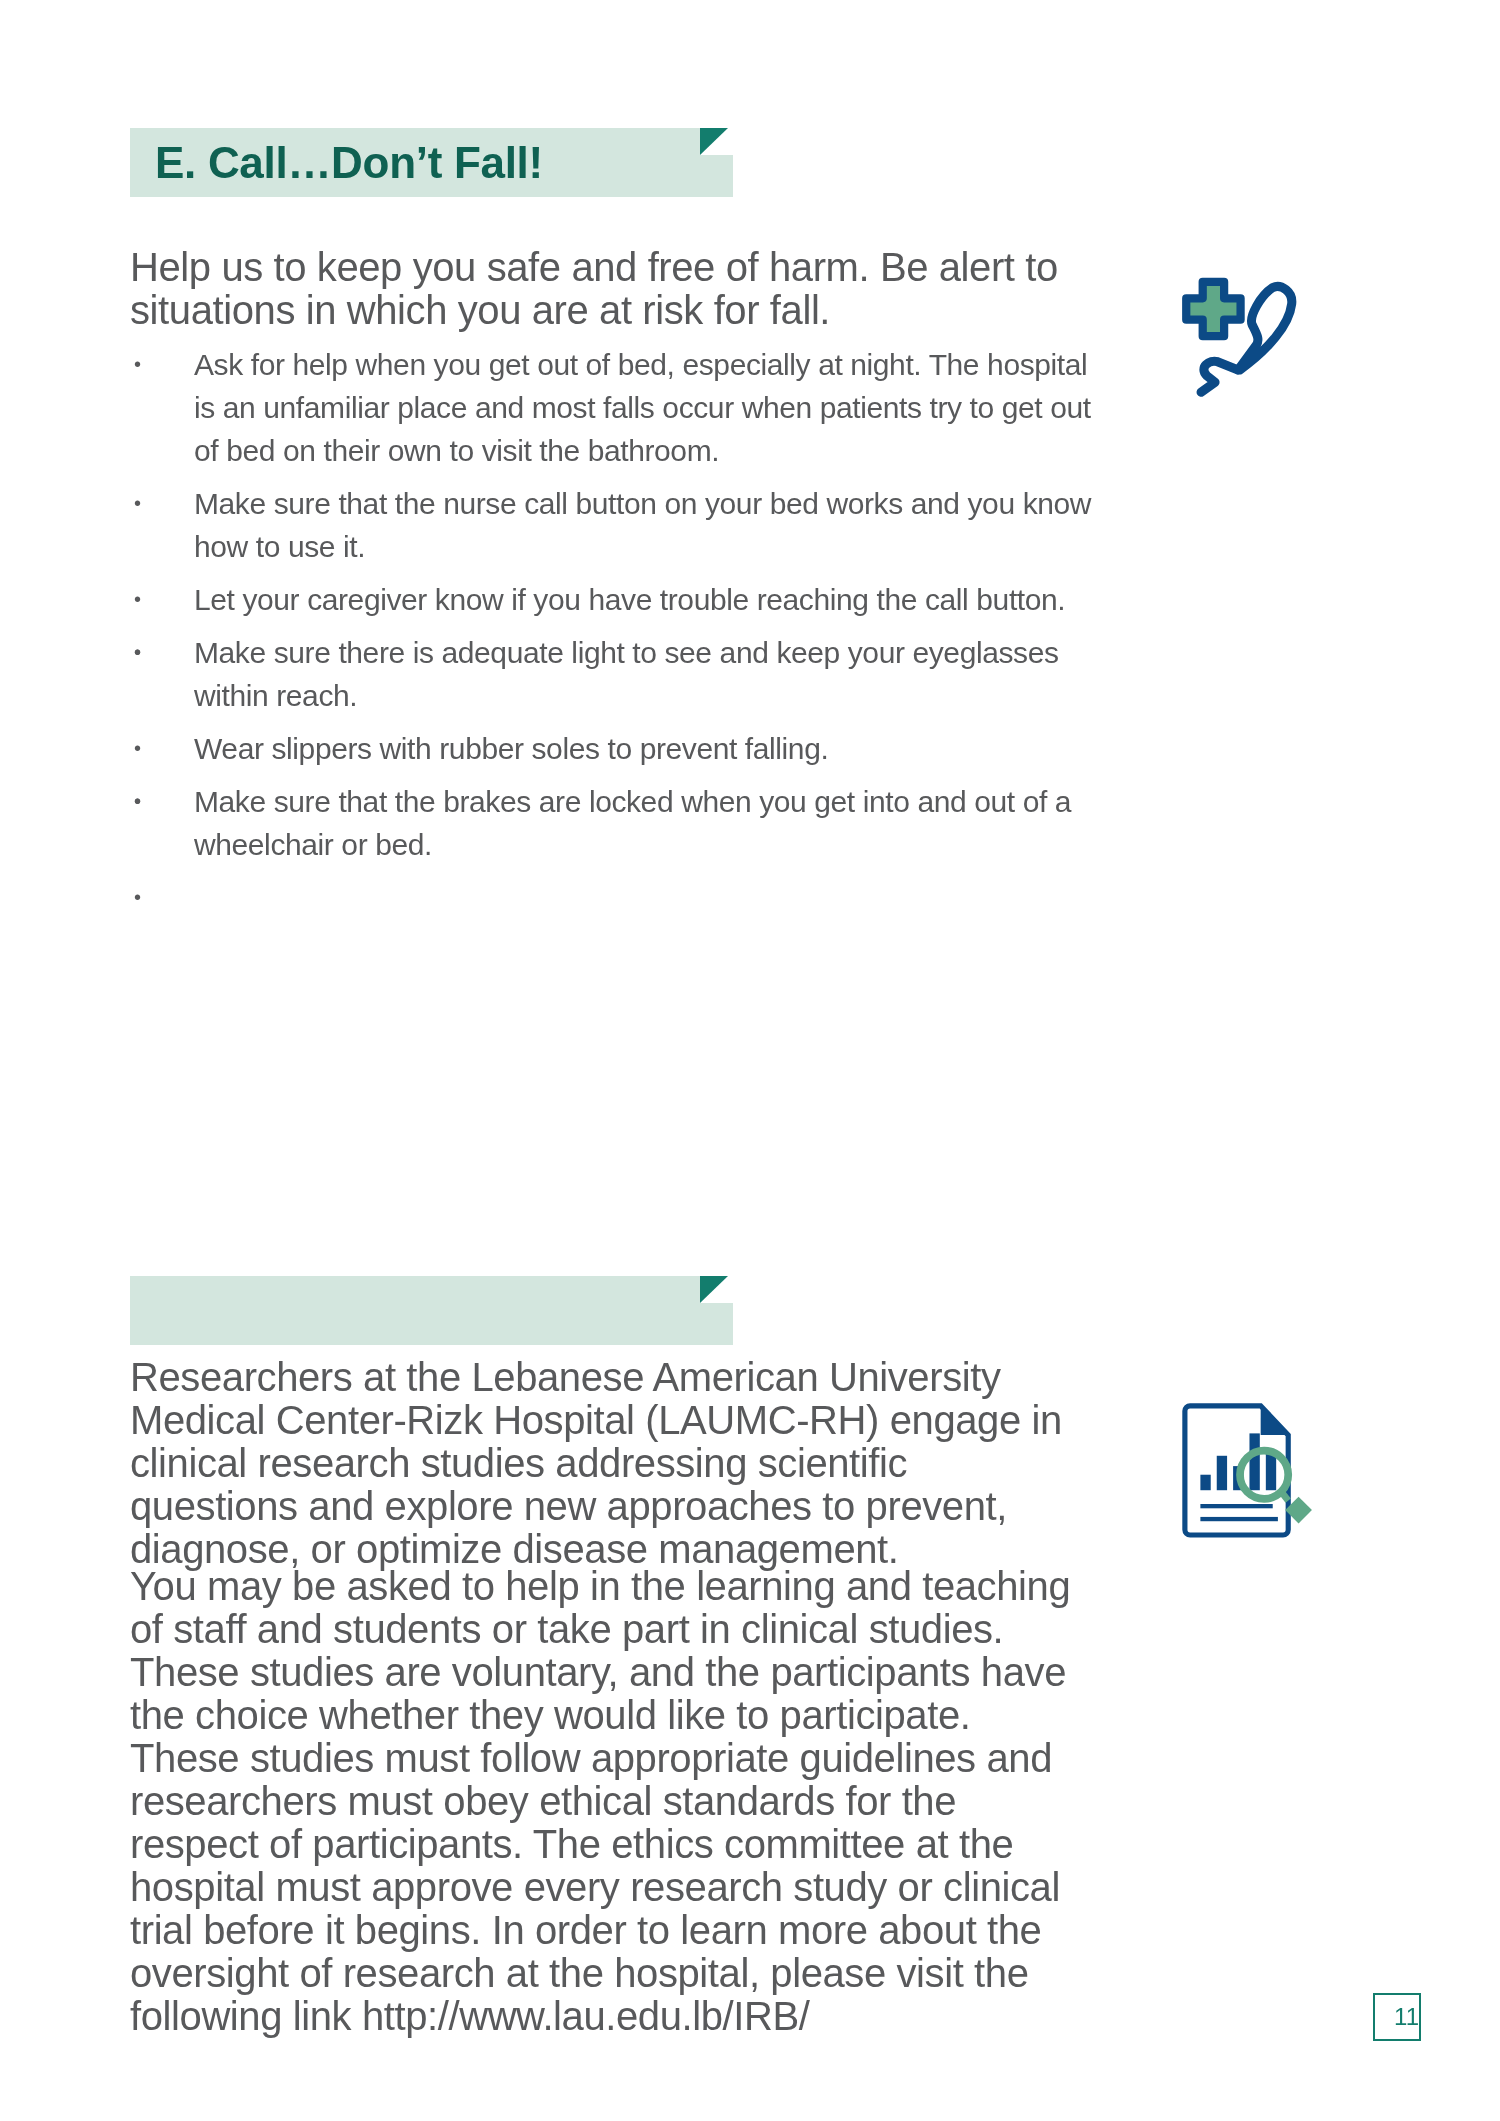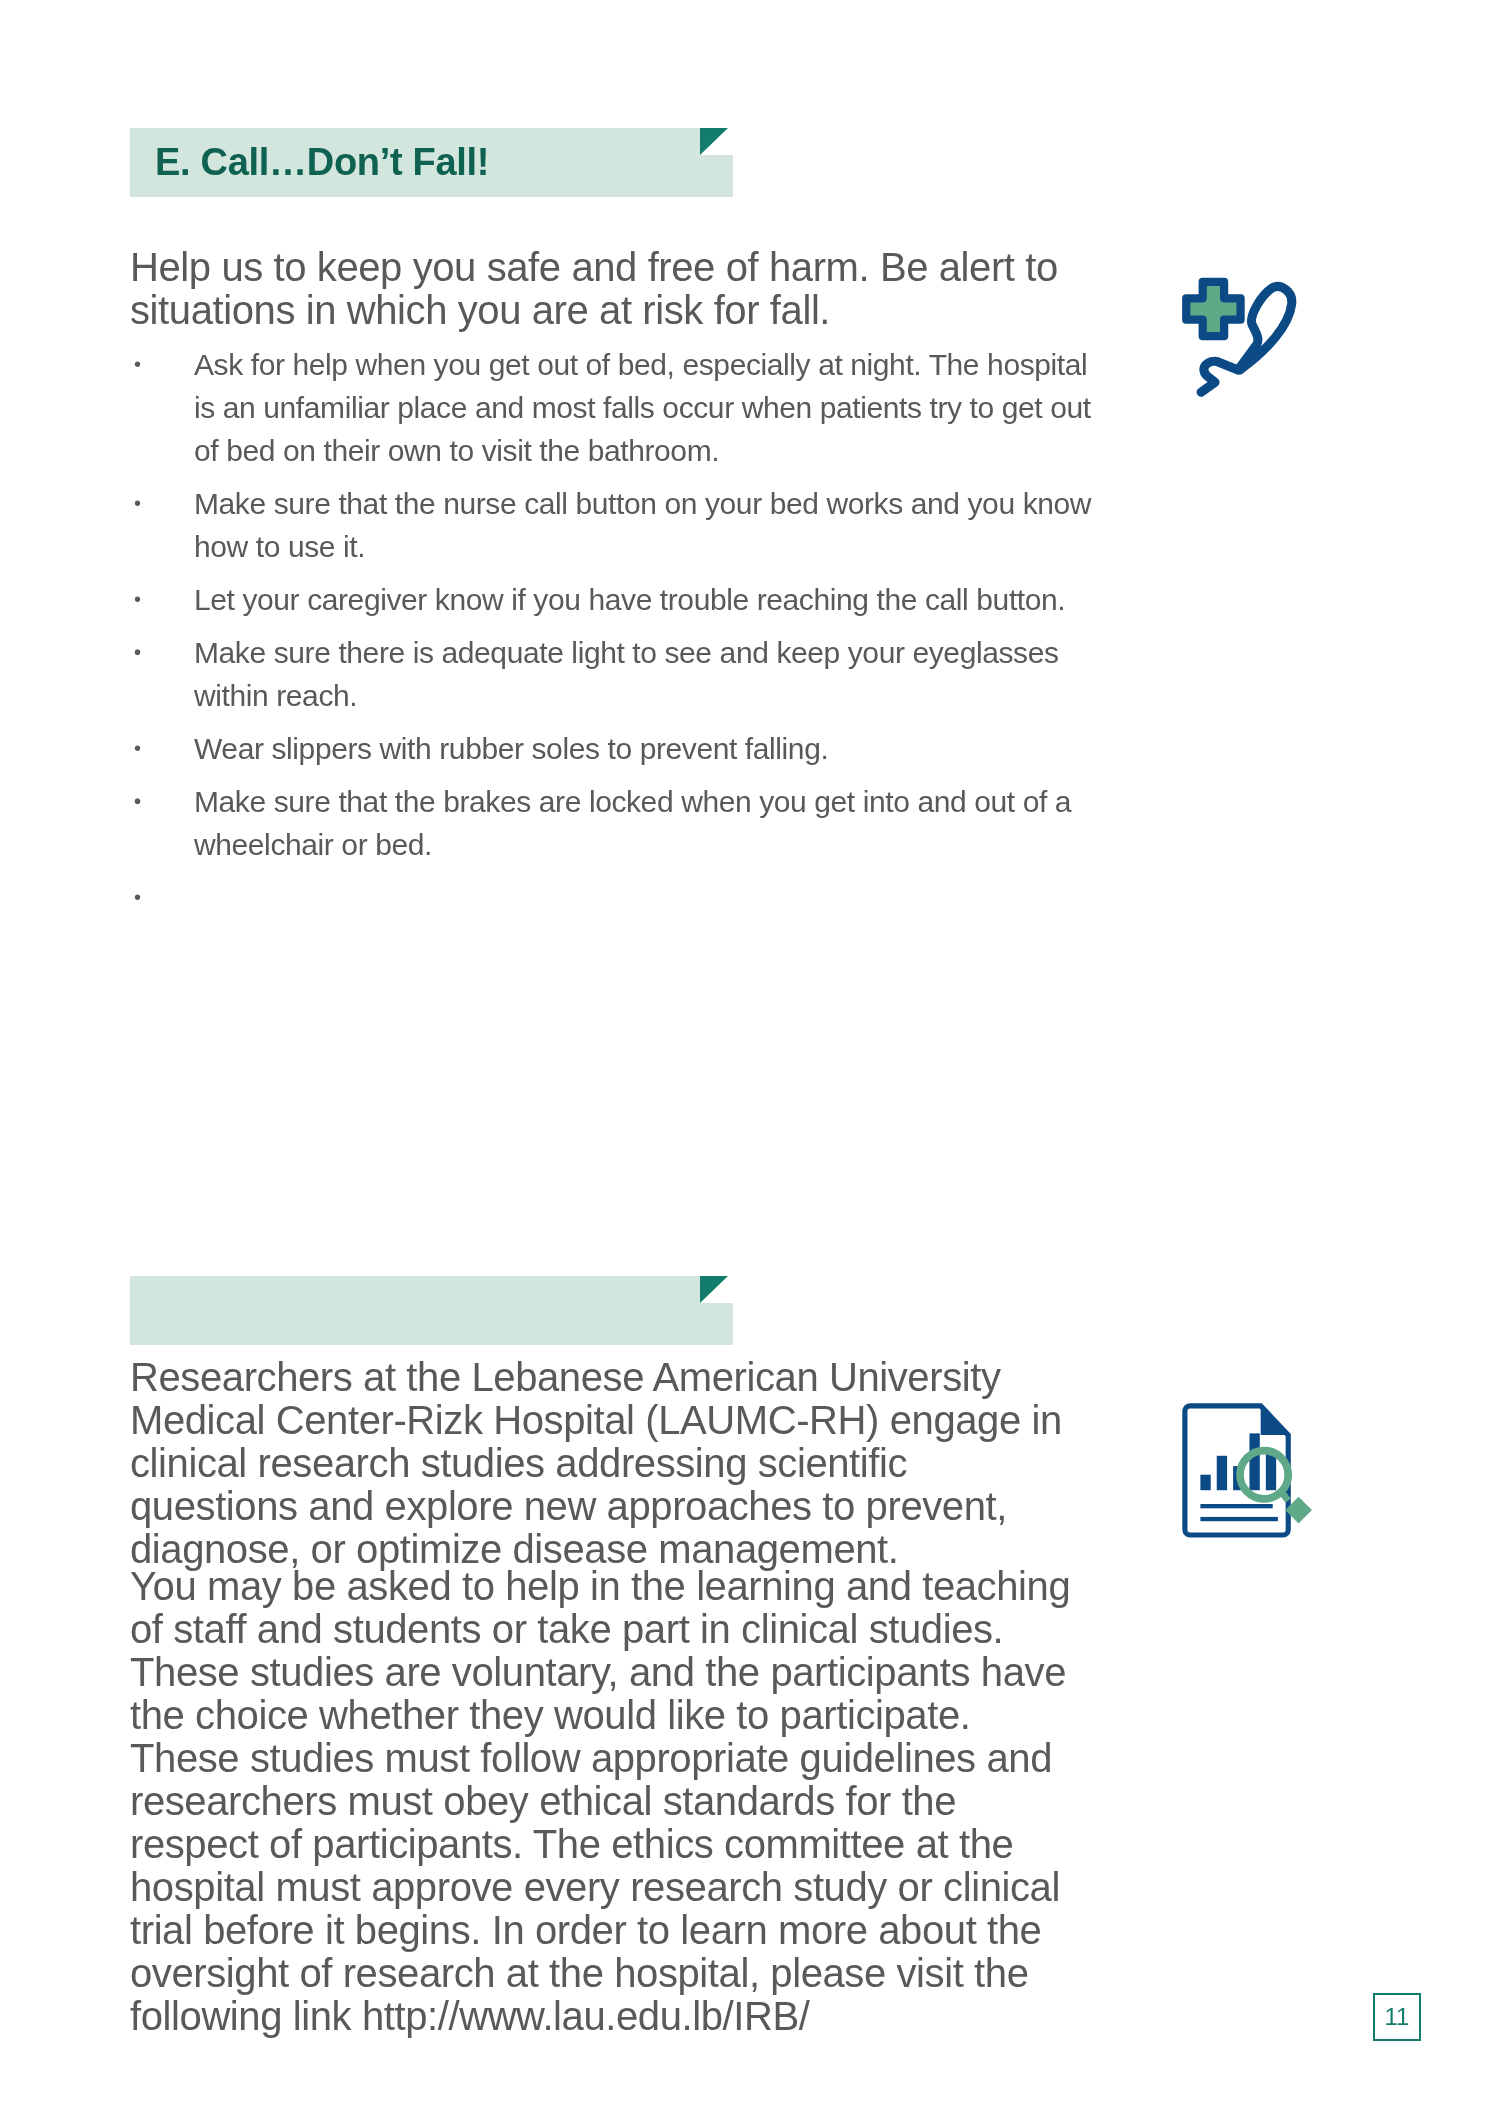--- a/index.html
+++ b/index.html
@@ -3,30 +3,30 @@
 <meta charset="utf-8">
 <style>
   html, body { margin: 0; padding: 0; background: #ffffff; }
   body { width: 1500px; height: 2121px; position: relative; overflow: hidden;
          font-family: "Liberation Sans", "DejaVu Sans", sans-serif; color: #58595b; }
   .banner { position: absolute; left: 130px; width: 603px; height: 69px; background: #d3e6de; }
   .banner .cut { position: absolute; right: 0; top: 0; width: 33px; height: 27px; background: #ffffff; }
   .banner .fold { position: absolute; right: 5px; top: 0; width: 0; height: 0;
       border-left: 28px solid #137d6d; border-top: 0; border-bottom: 27px solid transparent; }
   .banner .title { position: absolute; left: 25px; top: 0; height: 69px; line-height: 69px;
-      font-size: 38px; font-weight: bold; color: #0f6152; letter-spacing: -0.3px; white-space: nowrap; }
+      font-size: 44px; font-weight: bold; color: #0f6152; letter-spacing: -0.3px; white-space: nowrap; }
   .para { position: absolute; left: 130px; width: 960px; font-size: 40px; line-height: 43px;
       color: #58595b; margin: 0; letter-spacing: -0.4px; }
   ul.bullets { position: absolute; left: 130px; top: 343px; width: 960px; margin: 0; padding: 0; list-style: none; }
   ul.bullets li { position: relative; padding-left: 64px; font-size: 30px; line-height: 43px;
       margin-bottom: 10px; letter-spacing: -0.4px; }
   ul.bullets li .dot { position: absolute; left: 4px; top: 0; font-size: 20px; color: #58595b; }
   .icon { position: absolute; }
   .page-num { position: absolute; left: 1373px; top: 1993px; width: 44px; height: 44px;
-      border: 2px solid #137d6d; color: #137d6d; font-size: 24px; text-align: center; line-height: 44px; }
+      border: 2px solid #137d6d; color: #137d6d; font-size: 24px; text-align: right; line-height: 44px; }
 </style>
 </head>
 <body>
 
 <div class="banner" style="top:128px">
   <div class="cut"></div>
   <div class="fold"></div>
   <div class="title">E. Call…Don’t Fall!</div>
 </div>
 

